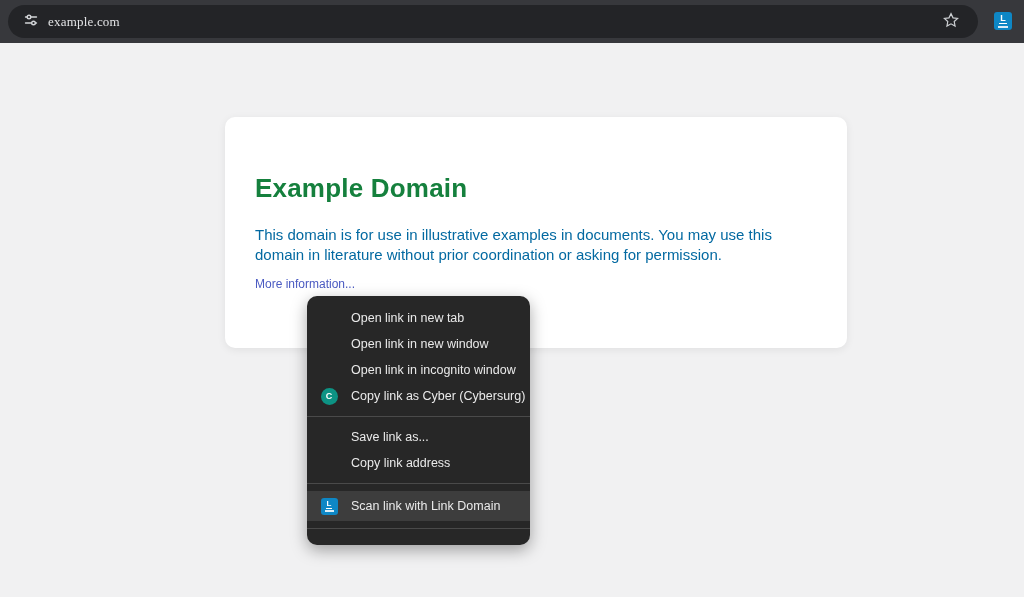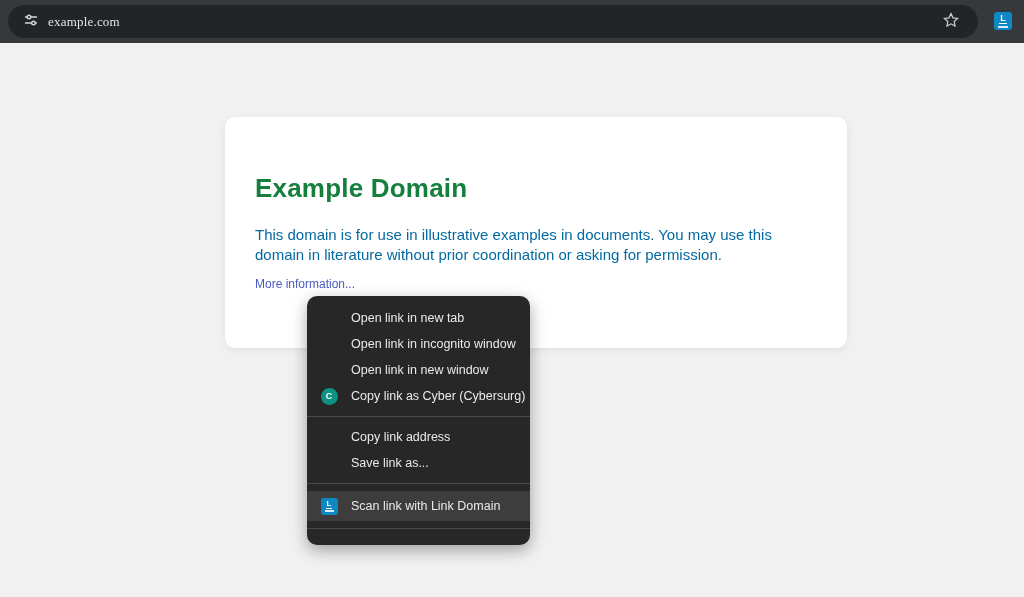--- a/index.html
+++ b/index.html
@@ -129,42 +129,42 @@
 </div>
 
 <div class="ctx-menu">
 
   <div class="ctx-item">
     <span class="icon-slot"></span>
     <span>Open link in new tab</span>
   </div>
   <div class="ctx-item">
     <span class="icon-slot"></span>
-    <span>Open link in incognito window</span>
+    <span>Open link in new window</span>
   </div>
   <div class="ctx-item">
     <span class="icon-slot"></span>
-    <span>Open link in new window</span>
+    <span>Open link in incognito window</span>
   </div>
   <div class="ctx-item">
     <span class="icon-slot">
       <span class="avatar-c">C</span>
     </span>
     <span>Copy link as Cyber (Cybersurg)</span>
   </div>
 
   <div class="ctx-sep"></div>
 
   <div class="ctx-item">
     <span class="icon-slot"></span>
-    <span>Copy link address</span>
+    <span>Save link as...</span>
   </div>
   <div class="ctx-item">
     <span class="icon-slot"></span>
-    <span>Save link as...</span>
+    <span>Copy link address</span>
   </div>
 
   <div class="ctx-sep"></div>
 
   <div class="ctx-item highlight">
     <span class="icon-slot">
       <span class="ls-mini">
         <span class="ls-letter">L</span>
         <span class="ls-sub"></span>
       </span>

